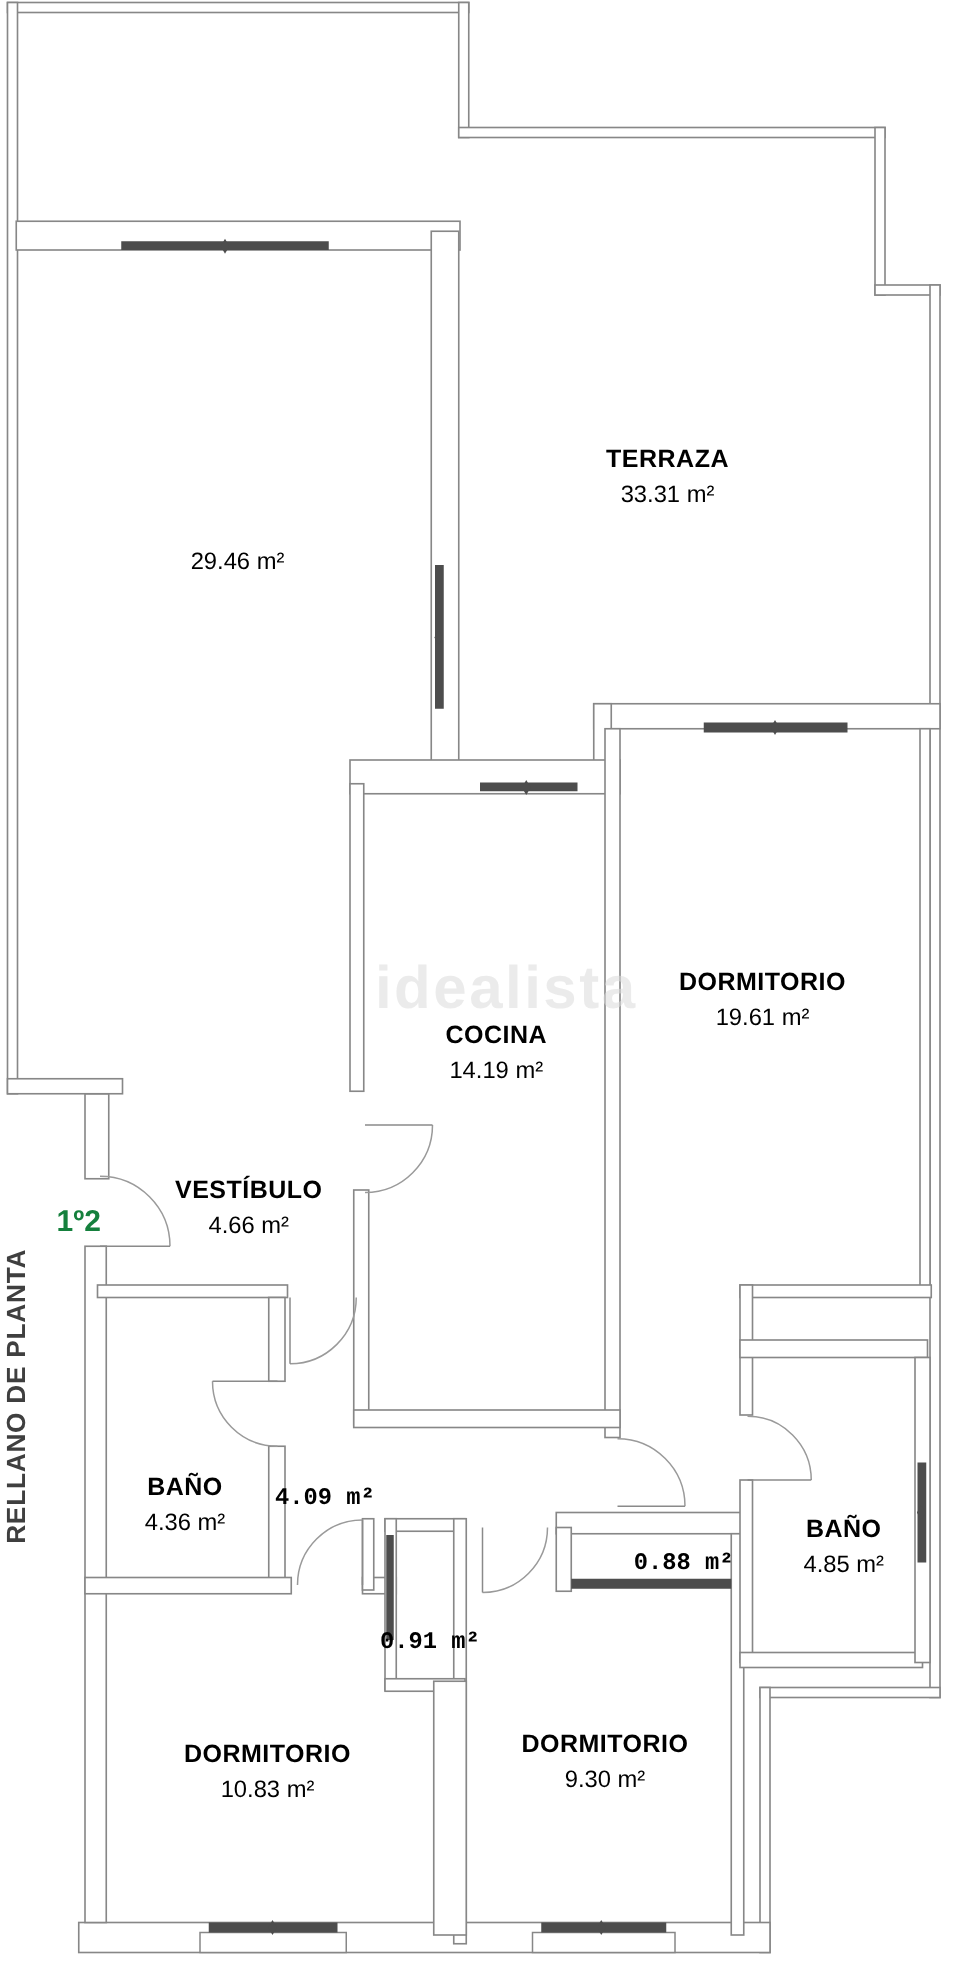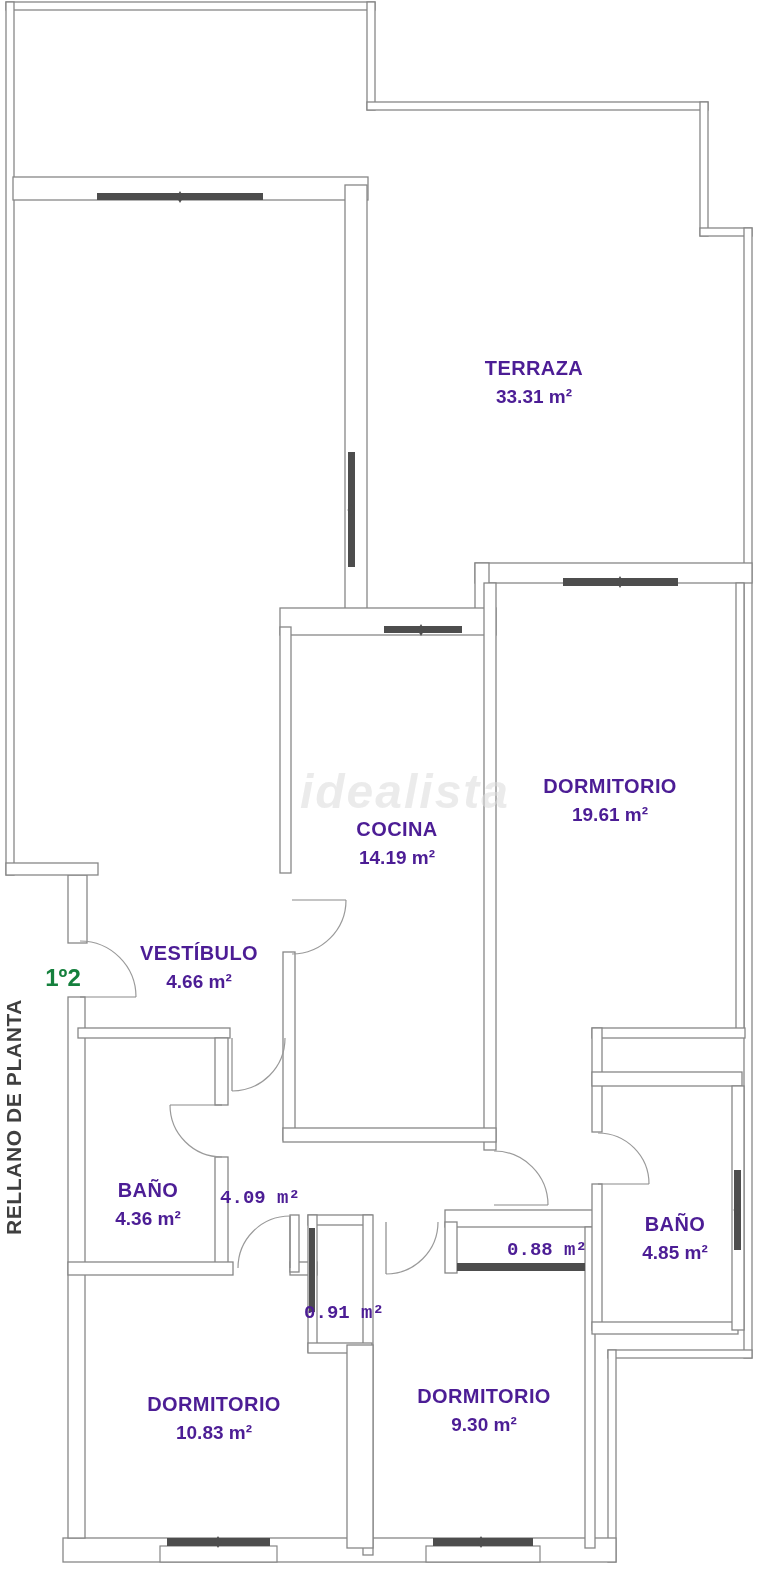--- a/index.html
+++ b/index.html
@@ -8,26 +8,26 @@
     width:766px;height:1576px;
     background:#ffffff;
     font-family:"Liberation Sans", sans-serif;
     overflow:hidden;
   }
   .plan svg{position:absolute;left:0;top:0;}
   .lbl{
     position:absolute;
     transform:translate(-50%,-50%);
     text-align:center;
-    color:#4c1d95;
+    color:#000000;
     white-space:nowrap;
     line-height:1.45;
   }
   .lbl .nm{font-size:20px;font-weight:bold;letter-spacing:.4px;}
-  .lbl .ar{font-size:19px;font-weight:bold;}
+  .lbl .ar{font-size:19px;font-weight:normal;}
   .single{font-size:19px;font-weight:bold;font-family:Liberation Mono, monospace;}
   .door-lbl{font-size:24px;font-weight:bold;color:#15803d;}
   .landing{
     position:absolute;
     transform:translate(-50%,-50%) rotate(-90deg);
     font-size:21px;font-weight:bold;color:#3f3f3f;
     letter-spacing:.6px;white-space:nowrap;
   }
   .watermark{
     position:absolute;
@@ -121,27 +121,28 @@
         <path d="M180,191 L183.5,197 L180,203 L176.5,197 Z" fill="#4d4d4d"></path>
         <path d="M351,504 L354.5,510 L351,516 L347.5,510 Z" fill="#4d4d4d"></path>
         <path d="M421,624 L424.5,630 L421,636 L417.5,630 Z" fill="#4d4d4d"></path>
         <path d="M620,576 L623.5,582 L620,588 L616.5,582 Z" fill="#4d4d4d"></path>
         <path d="M737,1204 L740.5,1210 L737,1216 L733.5,1210 Z" fill="#4d4d4d"></path>
         <path d="M218,1536 L221.5,1542 L218,1548 L214.5,1542 Z" fill="#4d4d4d"></path>
         <path d="M481,1536 L484.5,1542 L481,1548 L477.5,1542 Z" fill="#4d4d4d"></path>
       </g>
   </svg>
 
-  <div class="watermark" style="left:405px;top:791px;font-style:italic;">idealista</div>
+  <div class="watermark" style="left:405px;top:791px;">idealista</div>
 
   <div class="landing" style="left:14px;top:1117px;">RELLANO DE PLANTA</div>
 
   <div class="lbl door-lbl" style="left:63px;top:978px;">1º2</div>
 
   <div class="lbl" style="left:190px;top:450px;">
+    <div class="ar">29.46 m²</div>
   </div>
 
   <div class="lbl" style="left:534px;top:382px;">
     <div class="nm">TERRAZA</div>
     <div class="ar">33.31 m²</div>
   </div>
 
   <div class="lbl" style="left:397px;top:843px;">
     <div class="nm">COCINA</div>
     <div class="ar">14.19 m²</div>

